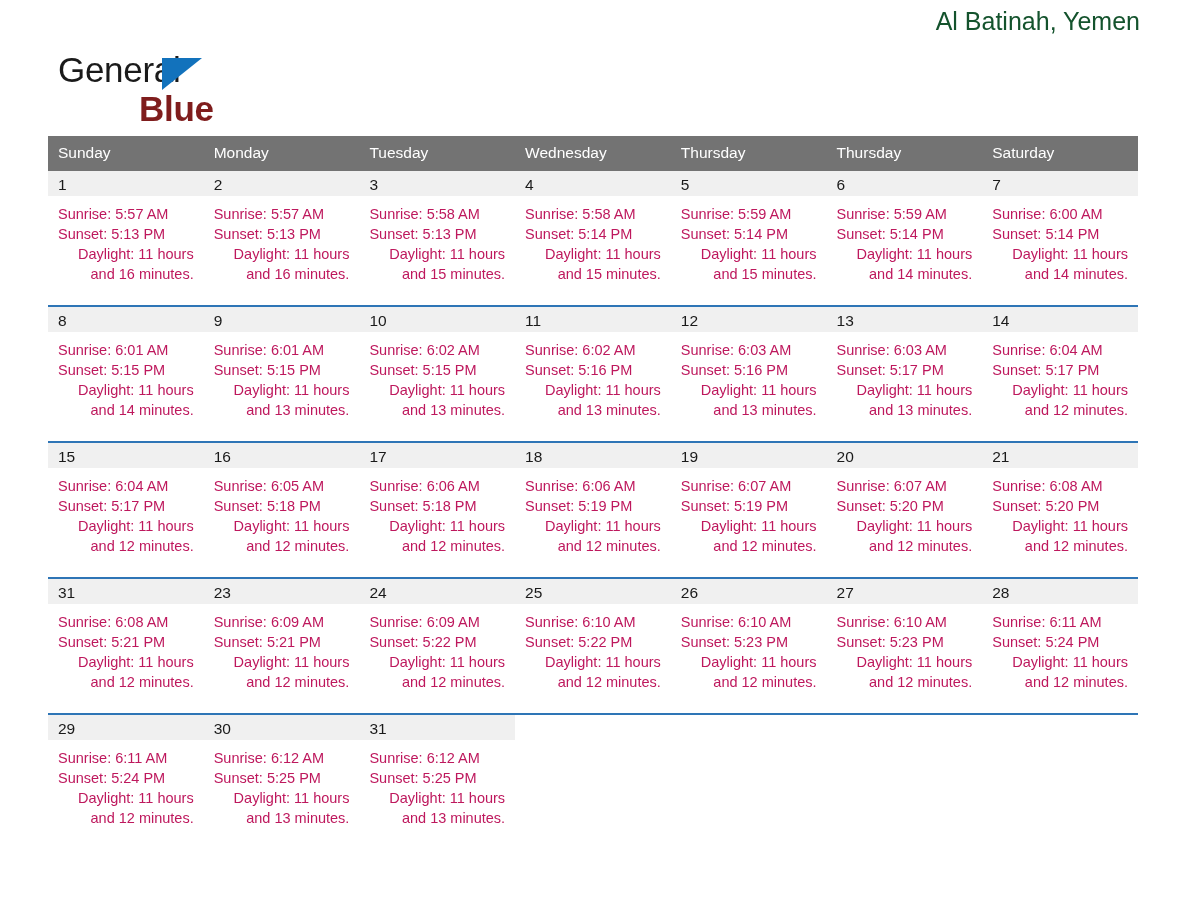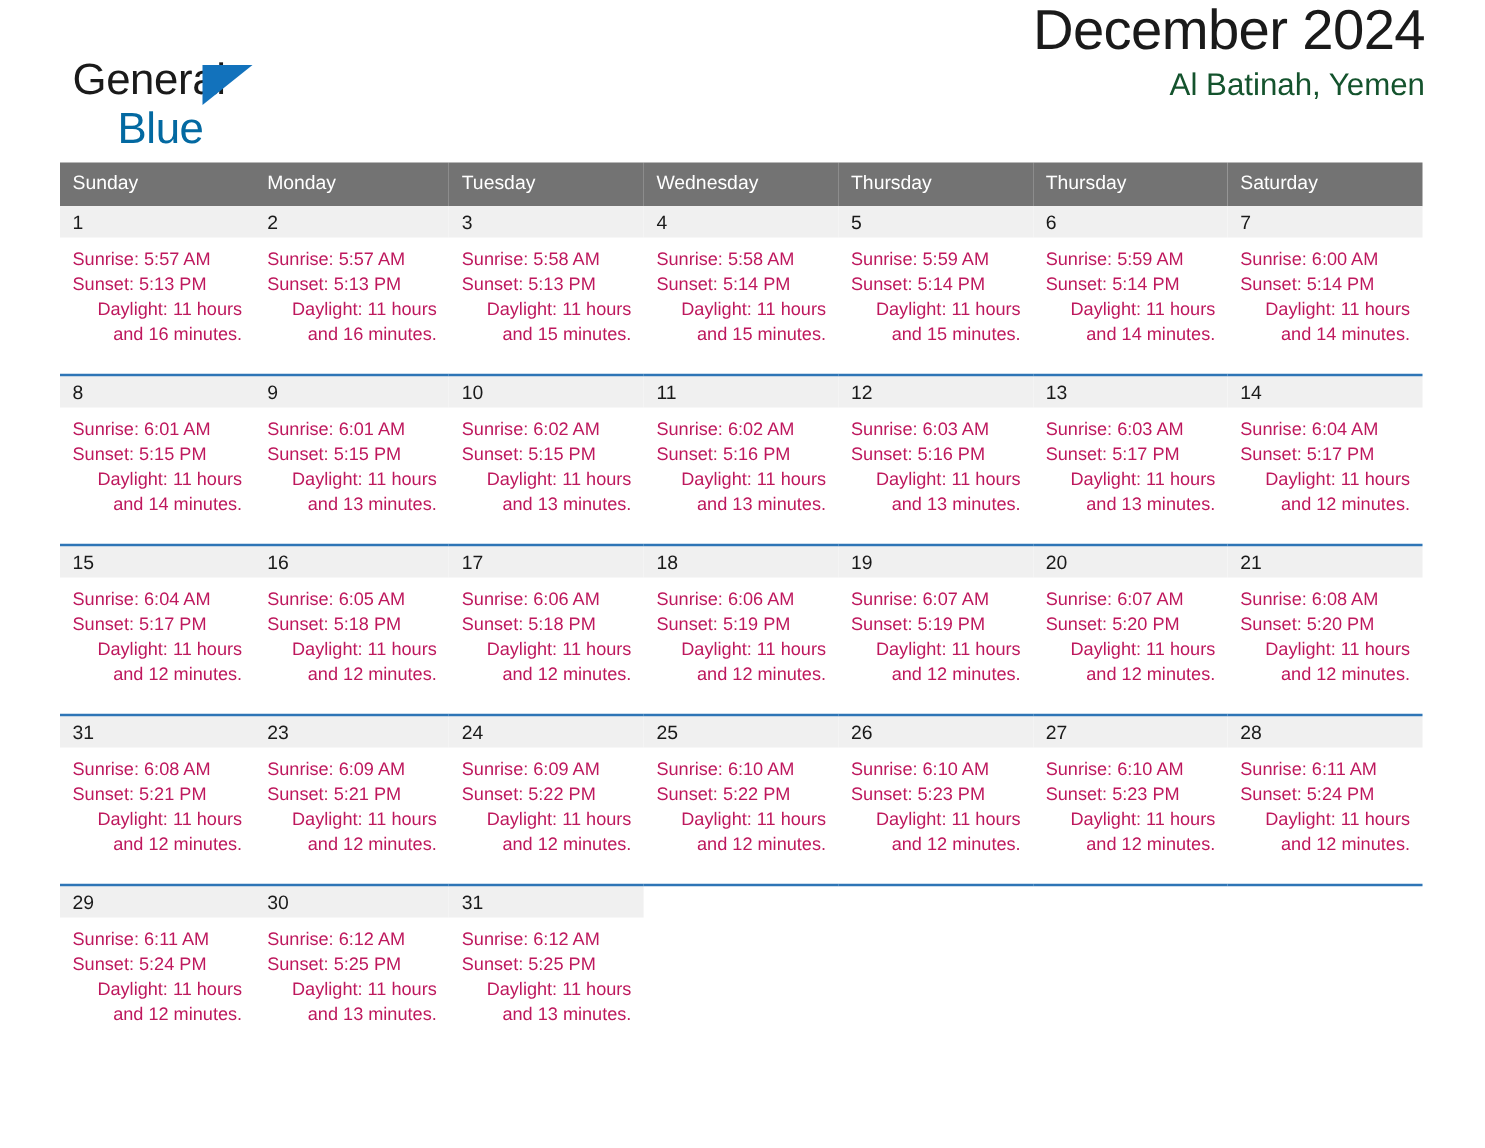--- a/index.html
+++ b/index.html
@@ -52,24 +52,25 @@
     left: 104px;
     top: 6px;
     width: 0;
     height: 0;
     border-left: 40px solid #1272bc;
     border-bottom: 32px solid transparent;
   }
   .brand-line2 {
     display: block;
     font-size: 35px;
-    color: #0369a1;
-    margin-left: 36px;
+    color: #7f1d1d;
+    margin-left: 81px;
     margin-top: 1px;
     letter-spacing: -0.3px;
+    font-weight: bold;
   }
 
   .title-block {
     text-align: right;
   }
   .month-title {
     font-size: 45px;
     color: #1a1a1a;
     line-height: 1.05;
     letter-spacing: -0.5px;
@@ -146,21 +147,20 @@
 
   <div class="masthead">
 
     <div class="brand">
       <span class="brand-line1">General</span>
       <span class="brand-triangle"></span>
       <span class="brand-line2">Blue</span>
     </div>
 
     <div class="title-block">
-      <h1 class="month-title">December 2024</h1>
       <h2 class="location-title">Al Batinah, Yemen</h2>
     </div>
 
   </div>
 
   <table class="calendar">
     <colgroup>
       <col>
         <col>
         <col>

